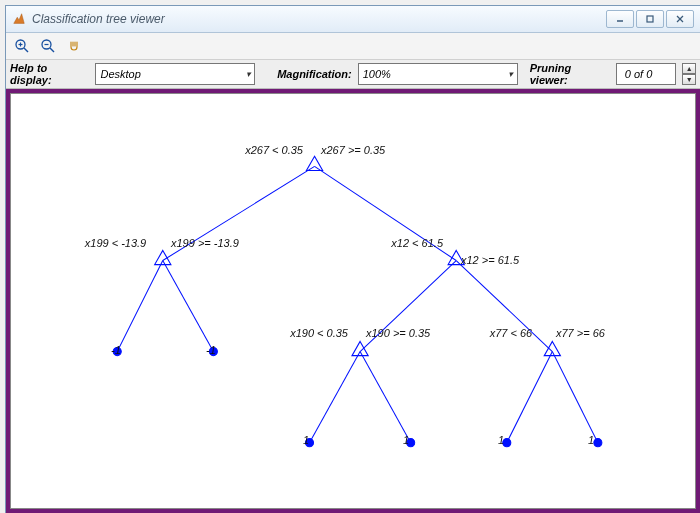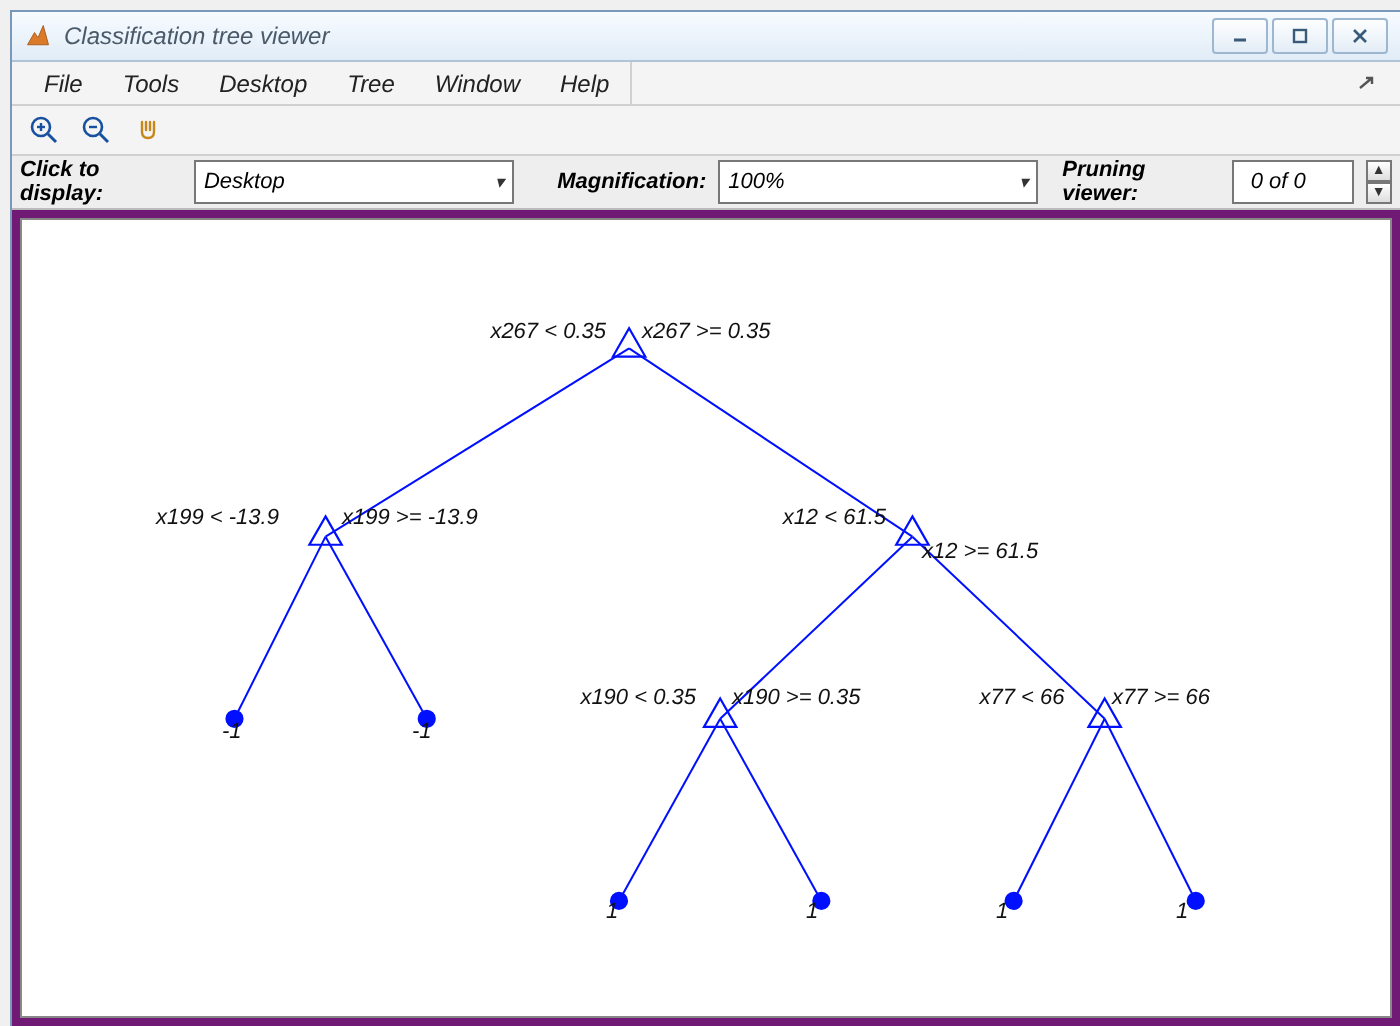--- a/index.html
+++ b/index.html
@@ -54,34 +54,20 @@
         </div>
       <div class="winbtn">
           <svg viewBox="0 0 10 10">
             <line x1="2" y1="2" x2="8" y2="8" stroke="#3a5a7a" stroke-width="1.3"></line>
             <line x1="8" y1="2" x2="2" y2="8" stroke="#3a5a7a" stroke-width="1.3"></line>
           </svg>
         </div>
     </div>
   </div>
 
-  <div class="menubar">
-    <div class="menuitem">File</div>
-    <div class="menuitem">Tools</div>
-    <div class="menuitem">Desktop</div>
-    <div class="menuitem">Tree</div>
-    <div class="menuitem">Window</div>
-    <div class="menuitem last">Help</div>
-    <div class="menu-spacer"></div>
-    <div class="dock-arrow">
-        <svg viewBox="0 0 10 10">
-          <path d="M2 7 L8 2 M5 2 L8 2 L8 5" fill="none" stroke="#555" stroke-width="1.2"></path>
-        </svg>
-      </div>
-  </div>
 
   <div class="toolbar">
     <div class="tbtn">
       <svg width="16" height="16" viewBox="0 0 16 16">
           <circle cx="6.5" cy="6.5" r="4.5" fill="none" stroke="#1850a0" stroke-width="1.3"></circle>
           <line x1="10" y1="10" x2="14" y2="14" stroke="#1850a0" stroke-width="1.5"></line>
           <line x1="4.5" y1="6.5" x2="8.5" y2="6.5" stroke="#1850a0" stroke-width="1.2"></line>
           <line x1="6.5" y1="4.5" x2="6.5" y2="8.5" stroke="#1850a0" stroke-width="1.2"></line>
         </svg>
     </div>
@@ -93,21 +79,21 @@
         </svg>
     </div>
     <div class="tbtn">
       <svg width="16" height="16" viewBox="0 0 16 16">
           <path d="M5 4 L5 9 Q5 12 8 12 Q11 12 11 9 L11 4 M7 4 L7 8 M9 4 L9 8" fill="none" stroke="#c5881a" stroke-width="1.2" stroke-linecap="round"></path>
         </svg>
     </div>
   </div>
 
   <div class="controlbar">
-    <label>Click to display:</label>
+    <label>Help to display:</label>
     <div class="sel" style="width:150px">
       <span>Desktop</span>
       <span class="chev">▾</span>
     </div>
     <div style="width:10px"></div>
     <label>Magnification:</label>
     <div class="sel" style="width:150px">
       <span>100%</span>
       <span class="chev">▾</span>
     </div>
@@ -146,21 +132,21 @@
         <circle class="leaf-dot" cx="295" cy="335" r="4"></circle>
         <circle class="leaf-dot" cx="395" cy="335" r="4"></circle>
         <circle class="leaf-dot" cx="490" cy="335" r="4"></circle>
         <circle class="leaf-dot" cx="580" cy="335" r="4"></circle>
       </svg>
 
       
       <span class="tree-label" style="left:222px; top:50px; text-align:right; width:70px">x267 &lt; 0.35</span>
       <span class="tree-label" style="left:310px; top:50px">x267 &gt;= 0.35</span>
 
-      <span class="tree-label" style="left:67px; top:143px; text-align:left; width:75px">x199 &lt; -13.9</span>
+      <span class="tree-label" style="left:67px; top:143px; text-align:center; width:75px">x199 &lt; -13.9</span>
       <span class="tree-label" style="left:160px; top:143px">x199 &gt;= -13.9</span>
 
       <span class="tree-label" style="left:368px; top:143px; text-align:right; width:64px">x12 &lt; 61.5</span>
       <span class="tree-label" style="left:450px; top:160px">x12 &gt;= 61.5</span>
 
       <span class="tree-label" style="left:267px; top:233px; text-align:right; width:70px">x190 &lt; 0.35</span>
       <span class="tree-label" style="left:355px; top:233px">x190 &gt;= 0.35</span>
 
       <span class="tree-label" style="left:473px; top:233px; text-align:center; width:54px">x77 &lt; 66</span>
       <span class="tree-label" style="left:545px; top:233px">x77 &gt;= 66</span>

